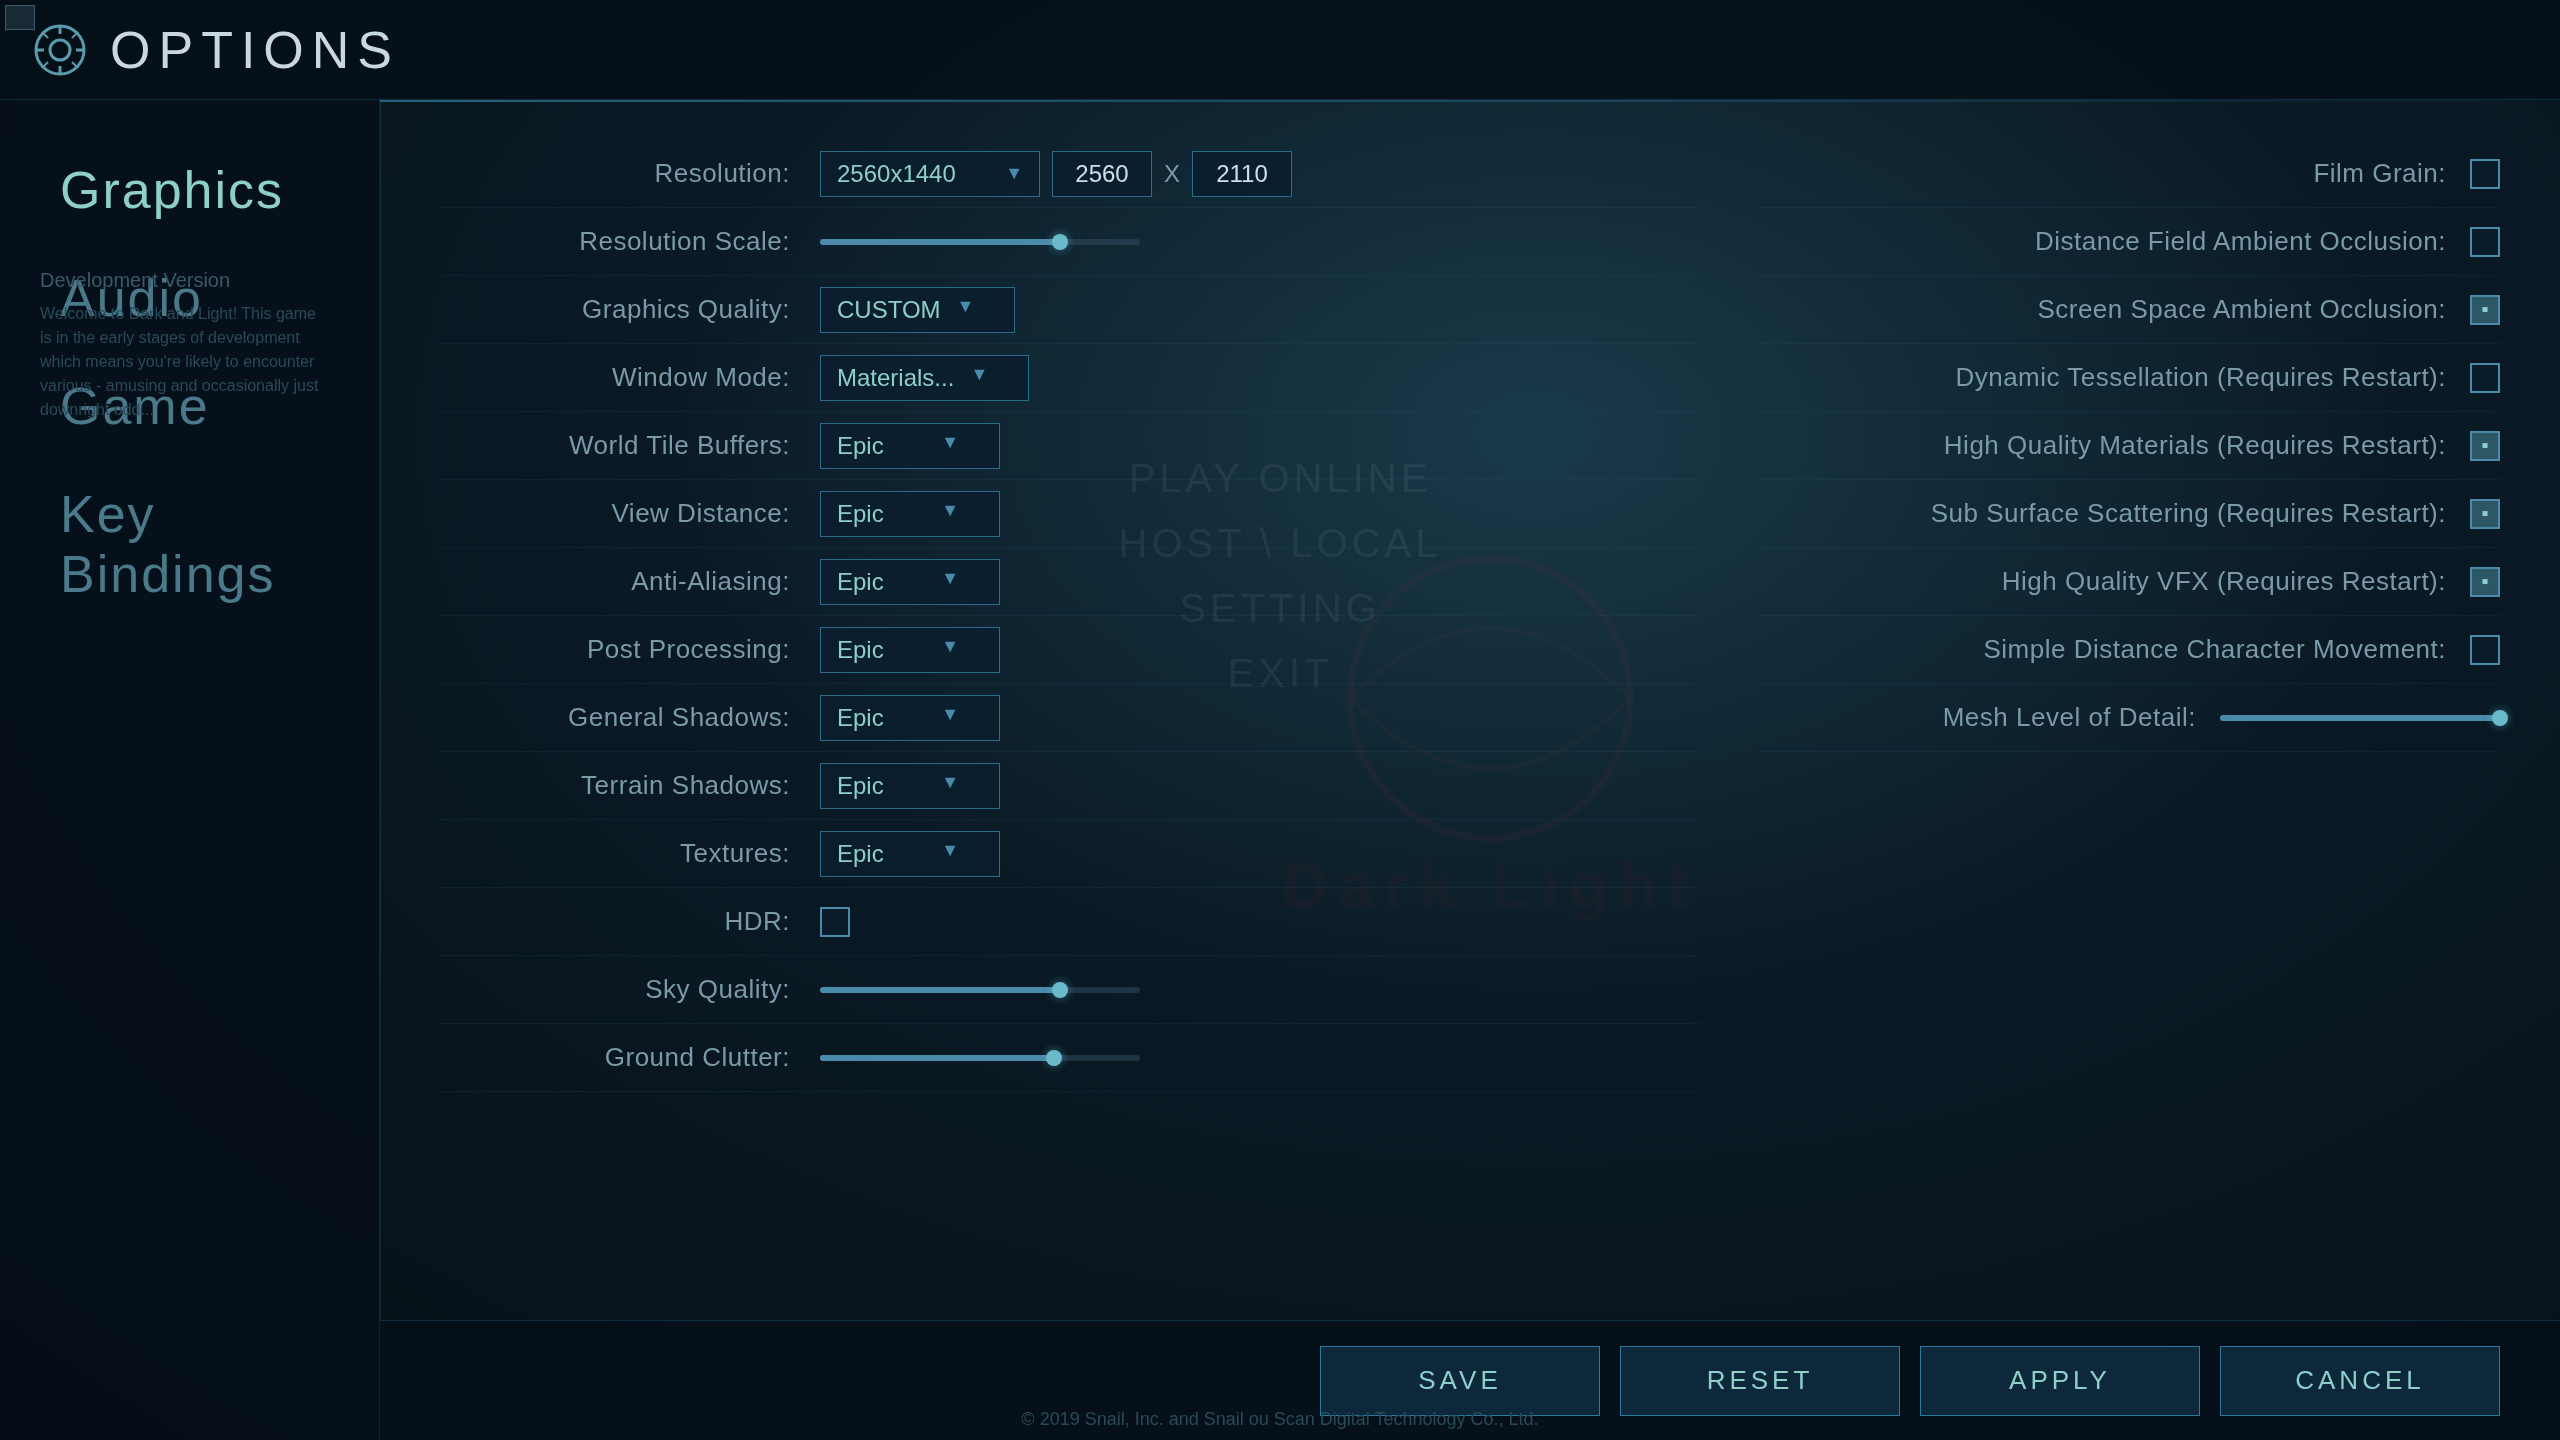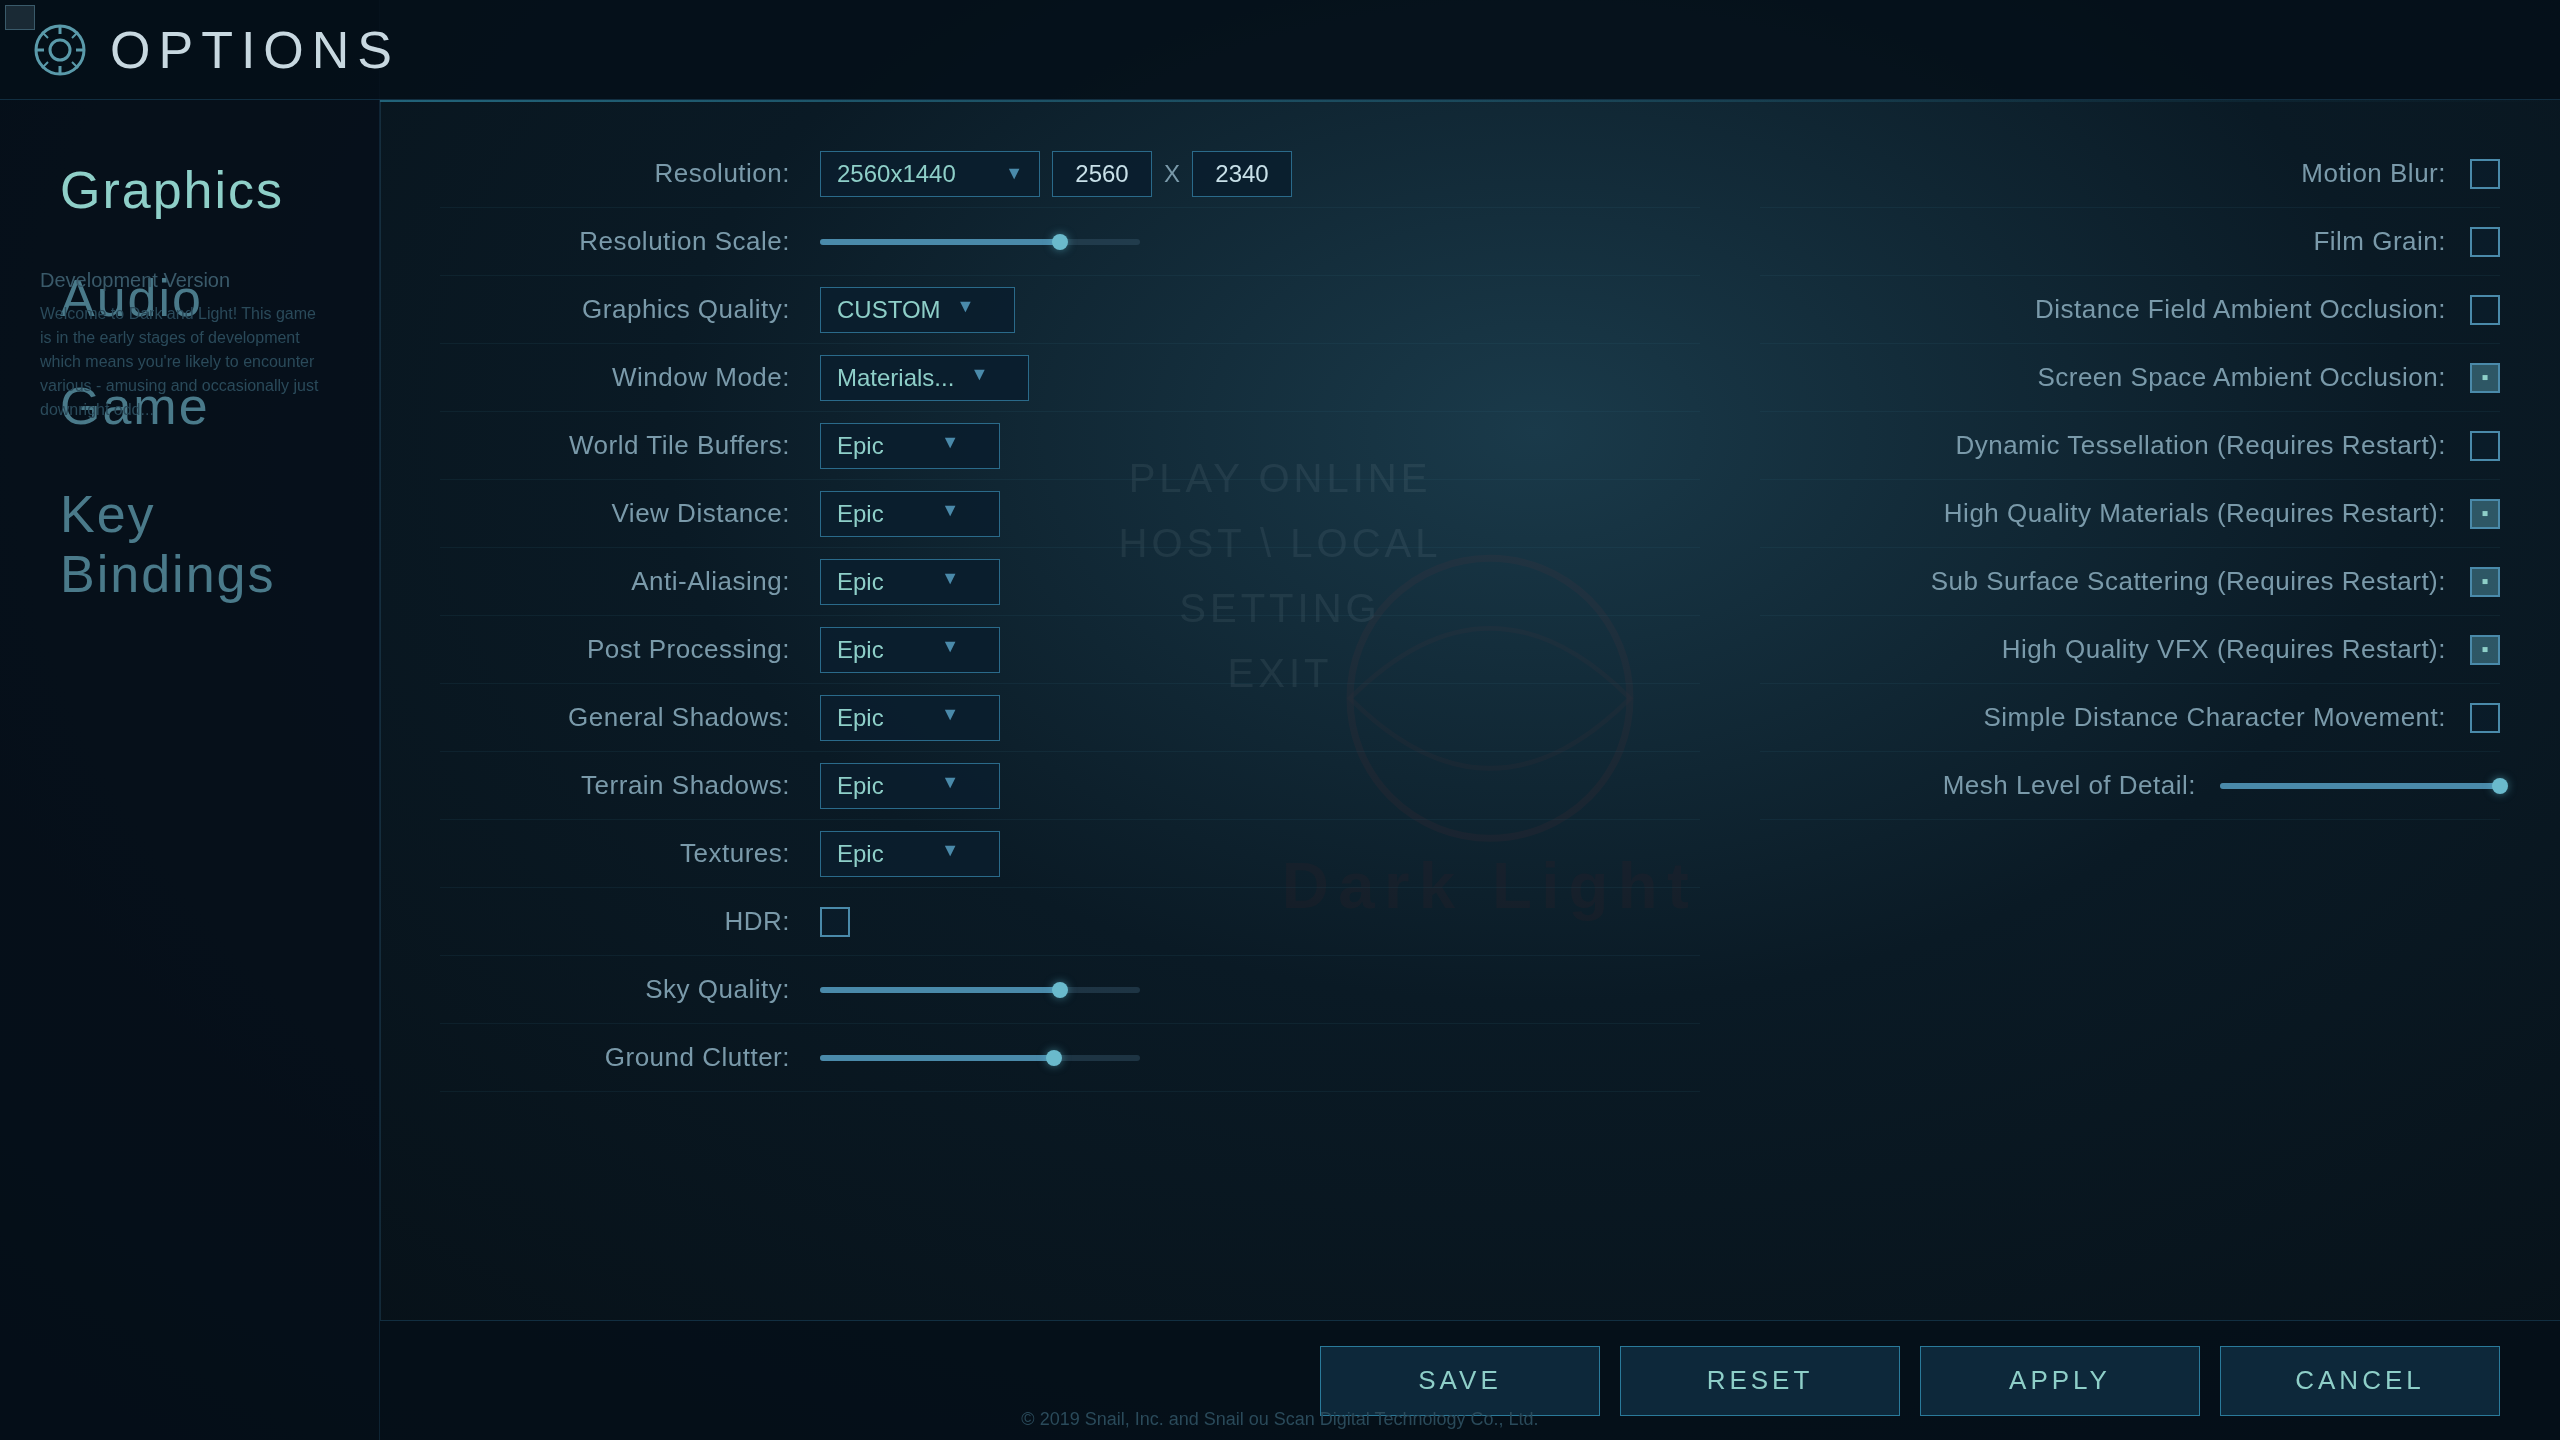--- a/index.html
+++ b/index.html
@@ -458,21 +458,21 @@
 
     <div class="setting-row">
       <div class="setting-label">Resolution:</div>
       <div class="setting-control">
         <div class="res-dropdown">
           <span>2560x1440</span>
           <span class="dropdown-arrow">▼</span>
         </div>
         <div class="res-input">2560</div>
         <span class="res-x">X</span>
-        <div class="res-input">2340</div>
+        <div class="res-input">2110</div>
       </div>
     </div>
 
     <div class="setting-row">
       <div class="setting-label">Resolution Scale:</div>
       <div class="setting-control">
         <div class="slider-container">
           <div class="slider-track" style="width:75%;"></div>
           <div class="slider-thumb" style="left:75%;"></div>
         </div>
@@ -593,24 +593,20 @@
           <div class="slider-track" style="width:73%;"></div>
           <div class="slider-thumb" style="left:73%;"></div>
         </div>
       </div>
     </div>
 
   </div>
 
   <div class="settings-right">
 
-    <div class="setting-row-right">
-      <div class="setting-label-right">Motion Blur:</div>
-      <div class="checkbox"></div>
-    </div>
 
     <div class="setting-row-right">
       <div class="setting-label-right">Film Grain:</div>
       <div class="checkbox"></div>
     </div>
 
     <div class="setting-row-right">
       <div class="setting-label-right">Distance Field Ambient Occlusion:</div>
       <div class="checkbox"></div>
     </div>

